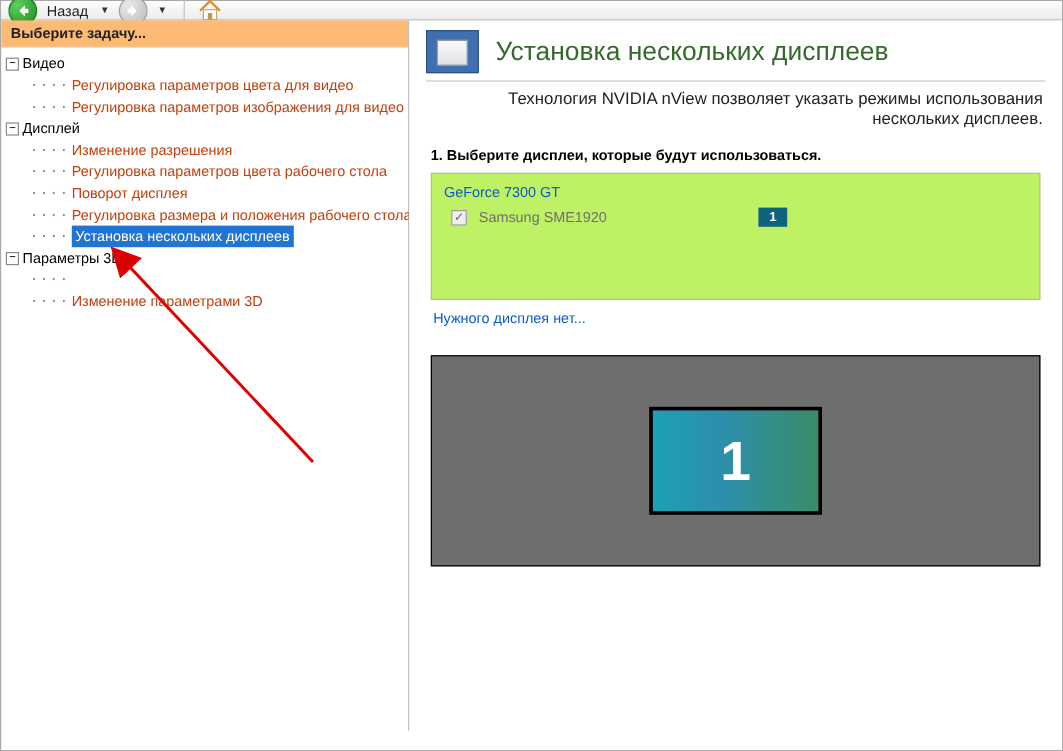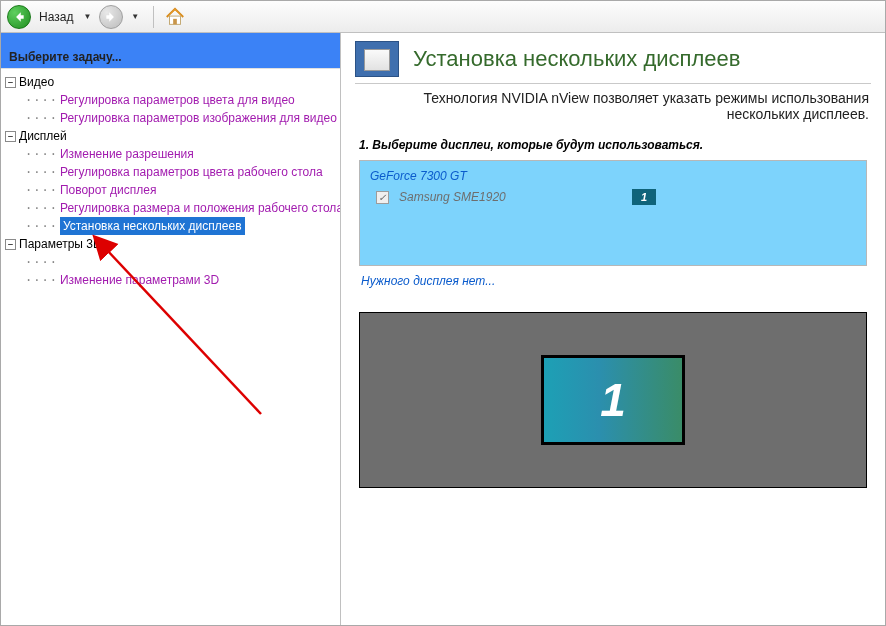--- a/index.html
+++ b/index.html
@@ -7,21 +7,21 @@
     margin: 0; padding: 0;
     font-family: "Segoe UI", Tahoma, sans-serif;
     font-size: 12px;
     background: #fff;
     width: 886px; height: 626px;
     overflow: hidden;
   }
   .window { width: 886px; height: 626px; position: relative; border: 1px solid #a9a9a9; background:#fff;}
   
   .toolbar {
-    height: 32px;
+    height: 16px;
     background: linear-gradient(#fdfdfd,#ececec);
     border-bottom: 1px solid #c0c0c0;
     display: flex; align-items: center;
     padding: 0 6px; gap: 4px;
   }
   .nav-btn {
     width: 24px; height: 24px; border-radius: 50%;
     display:inline-flex;align-items:center;justify-content:center;
     color:#fff; font-size:14px;
   }
@@ -35,24 +35,24 @@
   }
   .home-icon svg { width:22px; height:22px; }
   
   .body { display:flex; height: calc(100% - 32px); }
   .sidebar {
     width: 340px; border-right:1px solid #c0c0c0;
     display:flex; flex-direction:column;
     position:relative;
   }
   .sidebar-header {
-    padding: 17px 8px 4px 8px;
+    padding: 4px 8px 4px 8px;
     font-weight: bold; color:#222;
     border-bottom: 1px solid #e0e0e0;
-    background:#3b82f6;
+    background:#fdba74;
   }
   .tree {
     padding: 4px 2px 4px 4px;
     overflow:auto; flex:1;
     position:relative;
   }
   .tree-group {}
   .node {
     display:flex; align-items:center;
     height:18px; line-height:18px;
@@ -68,21 +68,21 @@
     cursor:pointer;
     user-select:none;
   }
   .node.group-label > .label { color:#000; }
   .node .dots {
     color:#888; letter-spacing:1px; margin: 0 2px 0 0;
     font-family:monospace;
   }
   .node.child { padding-left:20px; }
   .link {
-    color:#a21caf; cursor:pointer;
+    color:#c2410c; cursor:pointer;
   }
   .link.selected {
     background:#1f74d4; color:#fff; padding:0 3px;
   }
   
   .red-arrow {
     position:absolute;
     left:90px; top:175px;
     pointer-events:none;
   }
@@ -112,26 +112,26 @@
     width:8px; height:8px; border-radius:50%;
     background: conic-gradient(#c22 0 120deg,#2a2 120deg 240deg,#22c 240deg 360deg);
   }
   .page-title {
     color:#356a2c; font-size:22px; font-weight:500;
   }
   .rule { height:1px; background:#c9c9c9; margin:0 14px; }
   .page-desc {
     text-align:right; padding:6px 16px 10px 16px; font-size:14px; color:#222;
   }
-  .section { padding: 6px 18px 8px 18px; font-style: italic; }
+  .section { padding: 6px 18px 8px 18px; }
   .sec-title { font-weight:bold; font-size:12px; margin-bottom:8px;}
   .display-list-box {
     border:1px solid #b7b7b7;
     padding:8px 10px 60px 10px;
-    background:#7dd3fc;
+    background:#bef264;
   }
   .gpu-name { color:#0a5bcc; font-size:12px; margin-bottom:6px;}
   .display-row {
     display:flex; align-items:center; gap:10px;
     padding-left:6px;
   }
   .chk {
     width:13px; height:13px; border:1px solid #9c9c9c;
     background:#efefef;
     display:inline-flex;align-items:center;justify-content:center;

